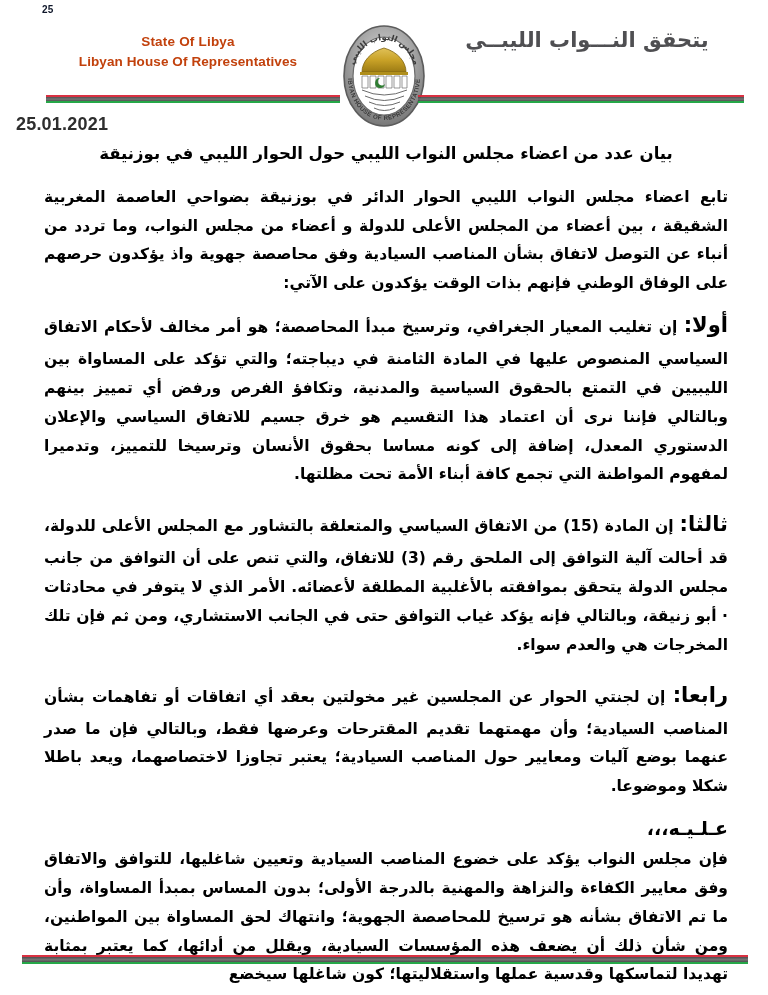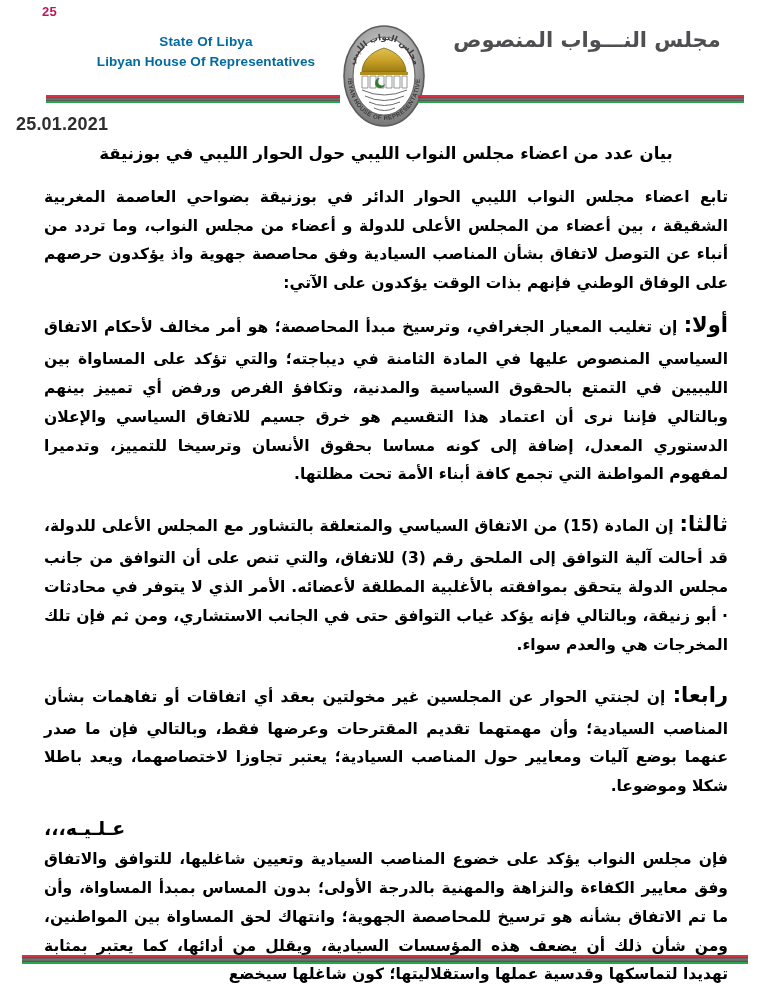--- a/index.html
+++ b/index.html
@@ -17,42 +17,42 @@
     font-family: "DejaVu Sans", "Liberation Sans", sans-serif;
     box-sizing: border-box;
   }
 
   
   .page-number {
     position: absolute;
     top: 4px;
     left: 42px;
     font-family: "Liberation Sans", sans-serif;
-    font-size: 13px;
+    font-size: 10px;
     font-weight: 600;
-    color: #be185d;
+    color: #0f172a;
     letter-spacing: 0.3px;
   }
 
   
   .letterhead {
     position: absolute;
     top: 18px;
     left: 0;
     width: 768px;
     height: 86px;
   }
   .lh-en {
     position: absolute;
-    left: 76px;
+    left: 58px;
     top: 14px;
     width: 260px;
     text-align: center;
     font-family: "Liberation Sans", sans-serif;
-    color: #0369a1;
+    color: #c2410c;
     font-weight: 700;
     line-height: 1.45;
   }
   .lh-en .l1 { font-size: 13.5px; letter-spacing: 0.2px; }
   .lh-en .l2 { font-size: 13.5px; letter-spacing: 0.1px; }
 
   .lh-ar {
     position: absolute;
     right: 36px;
     top: 8px;
@@ -133,21 +133,21 @@
     text-align: justify;
     text-justify: inter-word;
   }
   .para.first { margin-bottom: 8px; }
   .para .lead {
     font-size: 21px;
     font-weight: 700;
   }
 
   .onward {
-    text-align: left;
+    text-align: right;
     font-size: 19px;
     font-weight: 700;
     letter-spacing: 2px;
     margin: 4px 0 6px 0;
   }
 
   .closing {
     font-size: 15.5px;
     font-weight: 700;
     line-height: 1.86;
@@ -163,21 +163,21 @@
   <div class="page-number">25</div>
 
   <div class="letterhead">
 
     <div class="lh-en">
       <div class="l1">State Of Libya</div>
       <div class="l2">Libyan House Of Representatives</div>
     </div>
 
     <div class="lh-ar">
-      <div class="l2">مجلس النـــواب المنصوص</div>
+      <div class="l2">يتحقق النـــواب الليبــي</div>
     </div>
 
     <div class="emblem">
       <svg viewBox="0 0 104 112" xmlns="http://www.w3.org/2000/svg">
         <defs>
           <radialGradient id="ringGrad" cx="50%" cy="35%" r="70%">
             <stop offset="0%" stop-color="#d8d8d8"></stop>
             <stop offset="55%" stop-color="#a3a3a3"></stop>
             <stop offset="100%" stop-color="#6f6f6f"></stop>
           </radialGradient>

